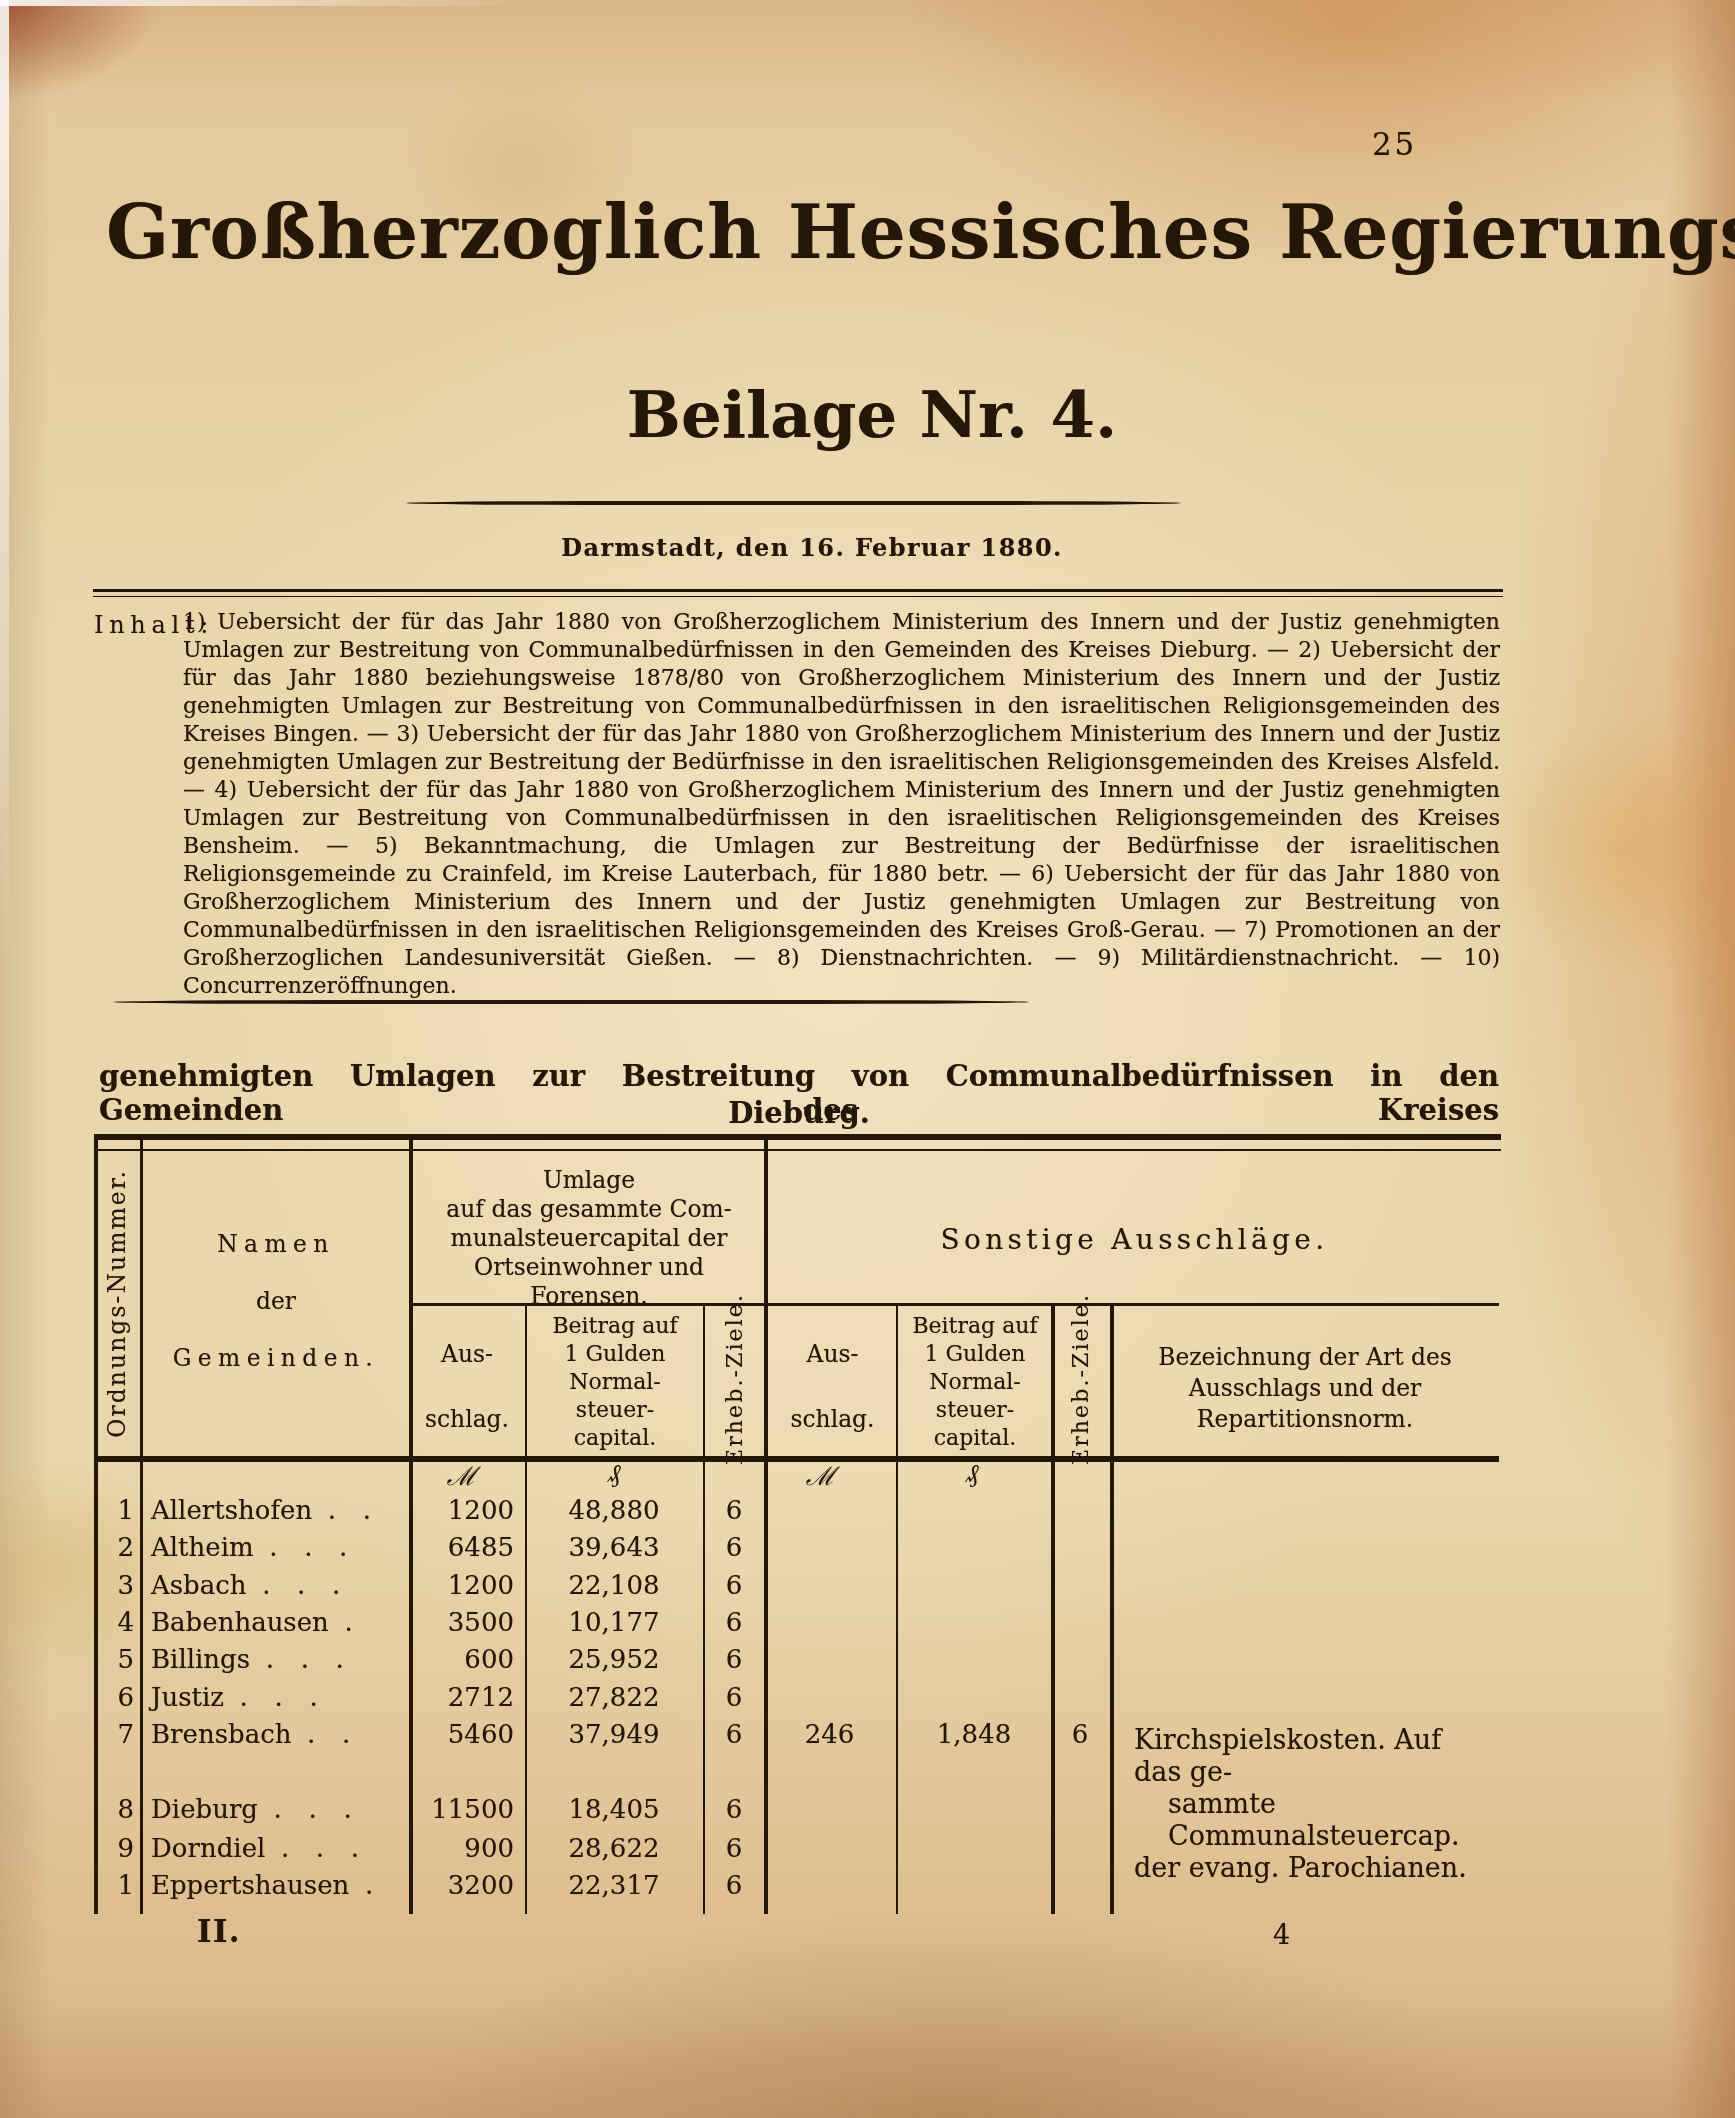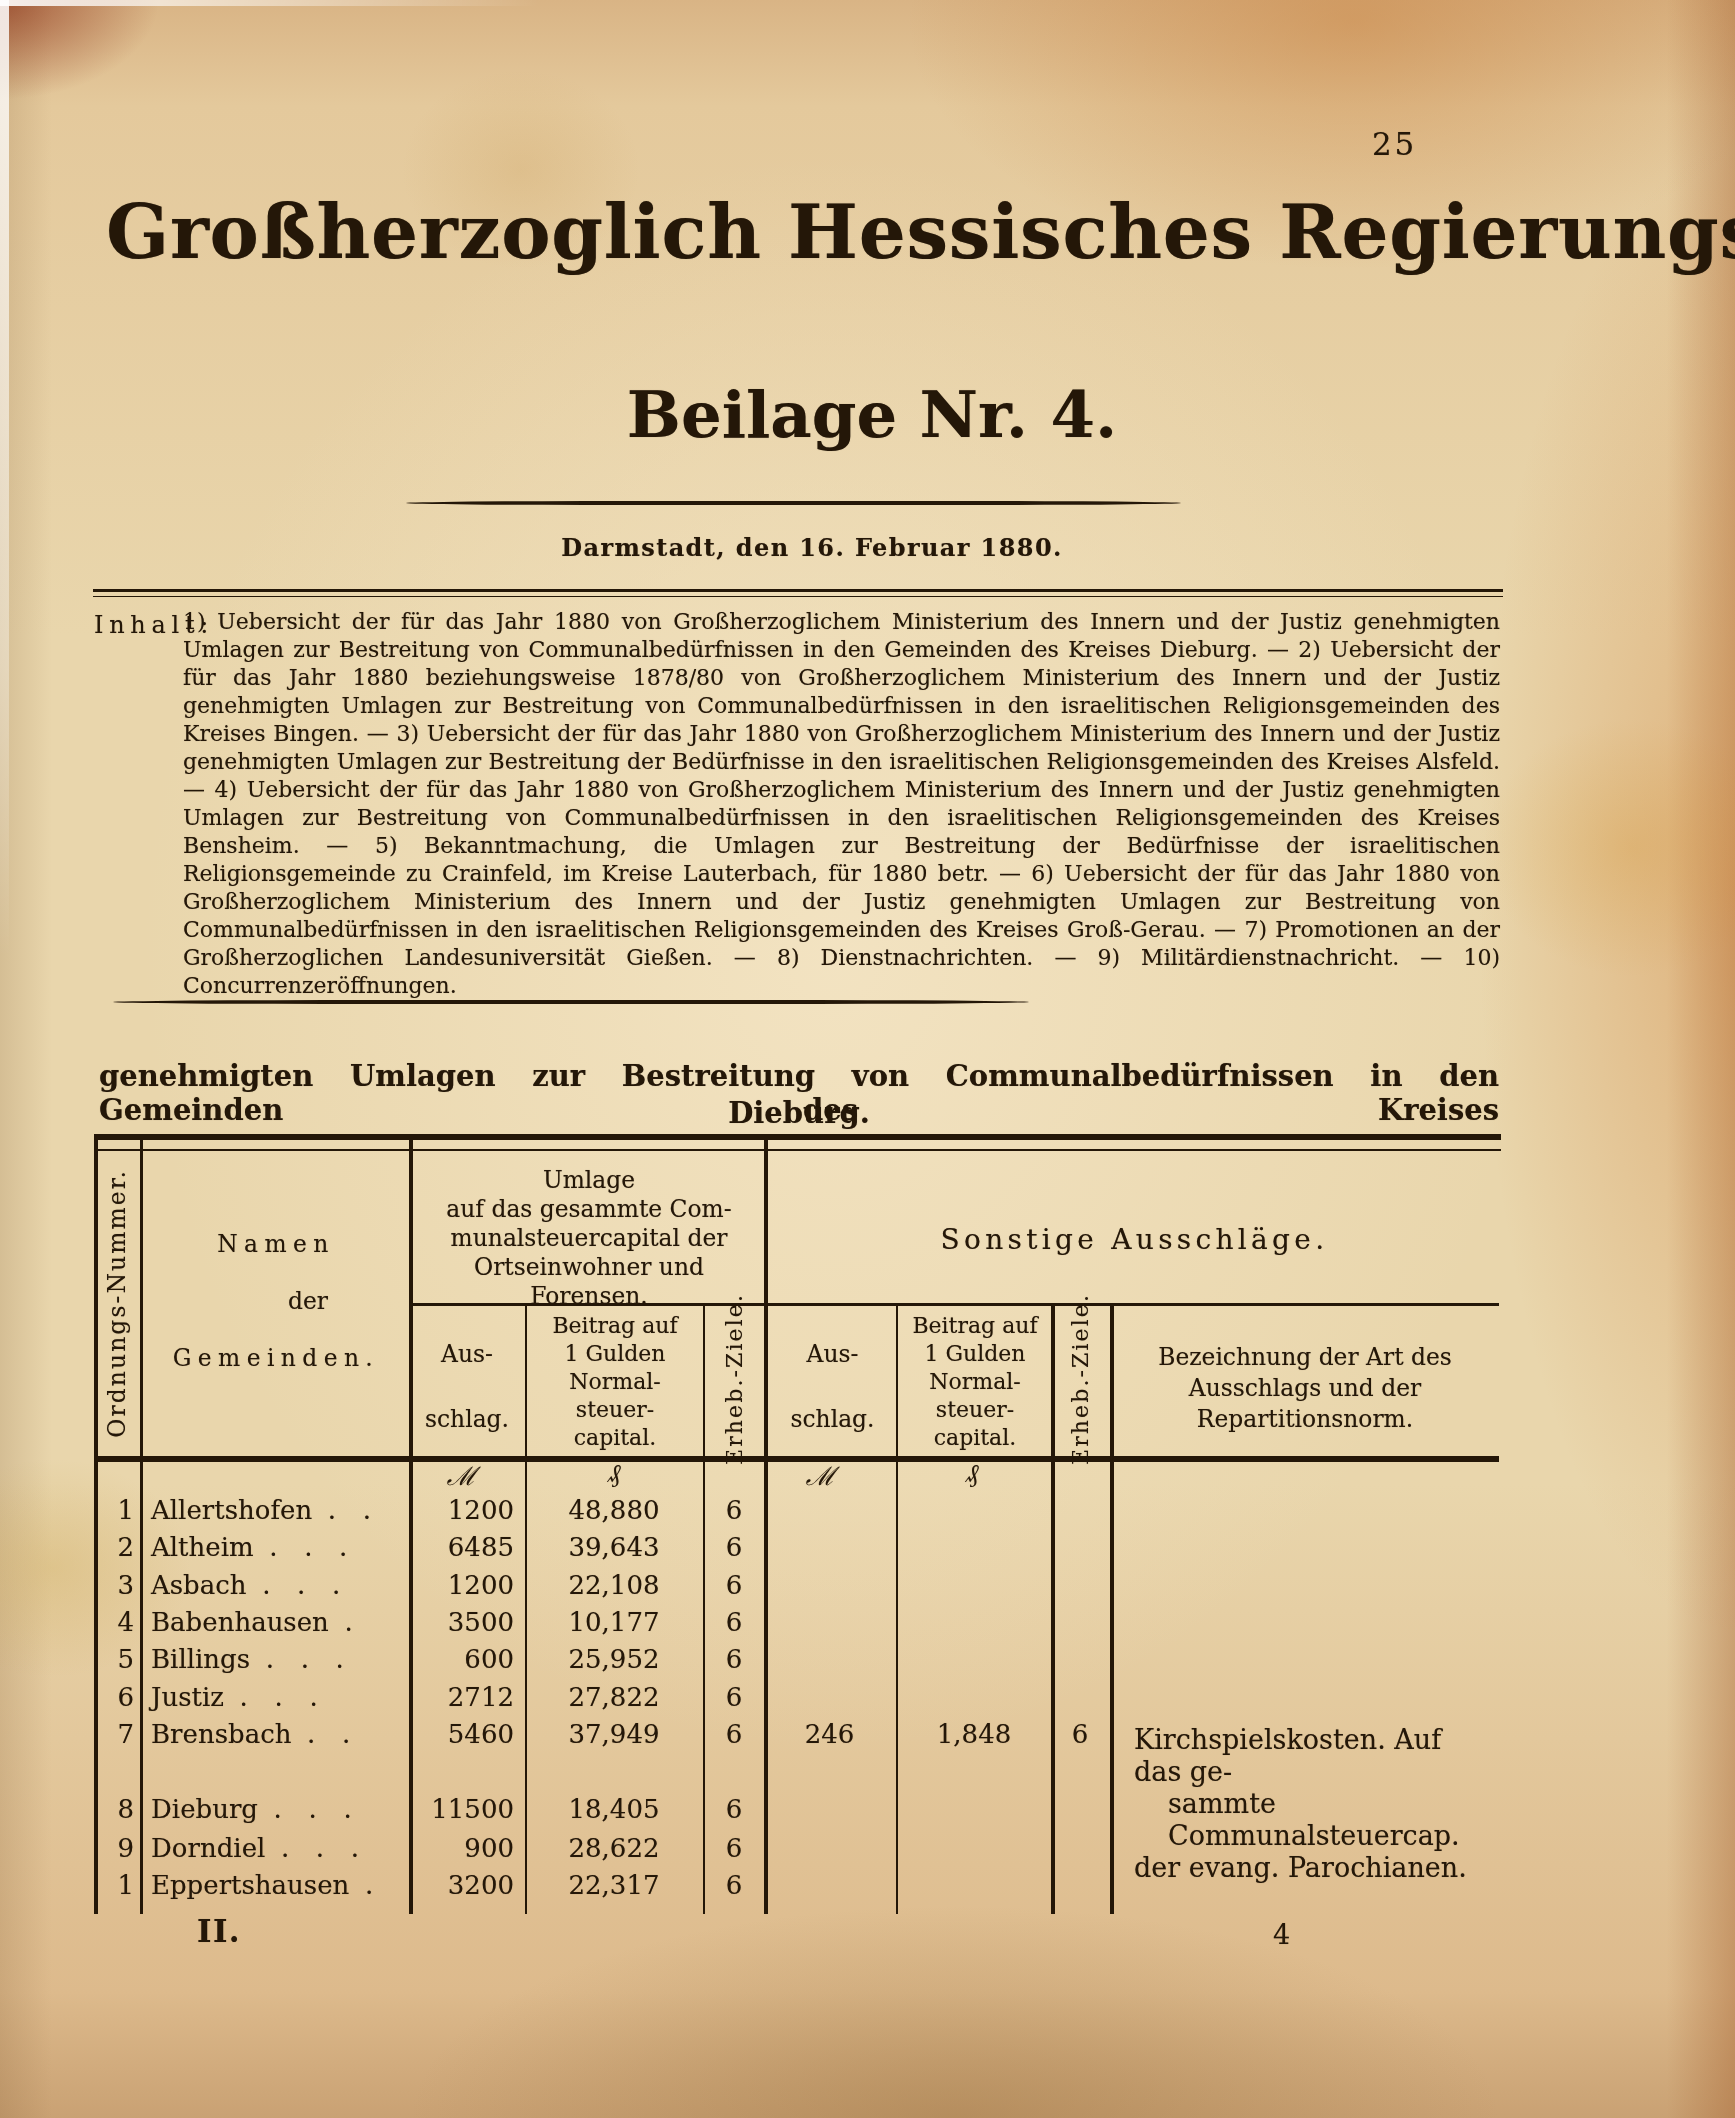--- a/index.html
+++ b/index.html
@@ -104,21 +104,21 @@
     <div class="abs rule" style="left:764px;top:1134px;width:4.3px;height:780px;"></div>
     <div class="abs rule" style="left:896px;top:1303px;width:2.1px;height:611px;"></div>
     <div class="abs rule" style="left:1051px;top:1303px;width:3.5px;height:611px;"></div>
     <div class="abs rule" style="left:1110px;top:1303px;width:3.5px;height:611px;"></div>
 
     <div class="abs vwrap" style="left:94px;top:1156px;width:46px;height:294px;">
       <span class="vtext ink">Ordnungs-Nummer.</span>
     </div>
 
     <div class="abs ink th" style="left:143px;top:1230px;width:266px;letter-spacing:6.4px;">Namen</div>
-    <div class="abs ink th" style="left:143px;top:1287px;width:266px;padding-left:32px;">der</div>
+    <div class="abs ink th" style="left:143px;top:1287px;width:266px;">der</div>
     <div class="abs ink th" style="left:143px;top:1344px;width:266px;letter-spacing:6.4px;">Gemeinden.</div>
 
     <div class="abs" style="left:413px;top:1166px;width:352px;">
       <div class="ink th" style="line-height:29px;">Umlage</div>
       <div class="ink th" style="line-height:29px;">auf das gesammte Com-</div>
       <div class="ink th" style="line-height:29px;">munalsteuercapital der</div>
       <div class="ink th" style="line-height:29px;">Ortseinwohner und</div>
       <div class="ink th" style="line-height:29px;">Forensen.</div>
     </div>
 

